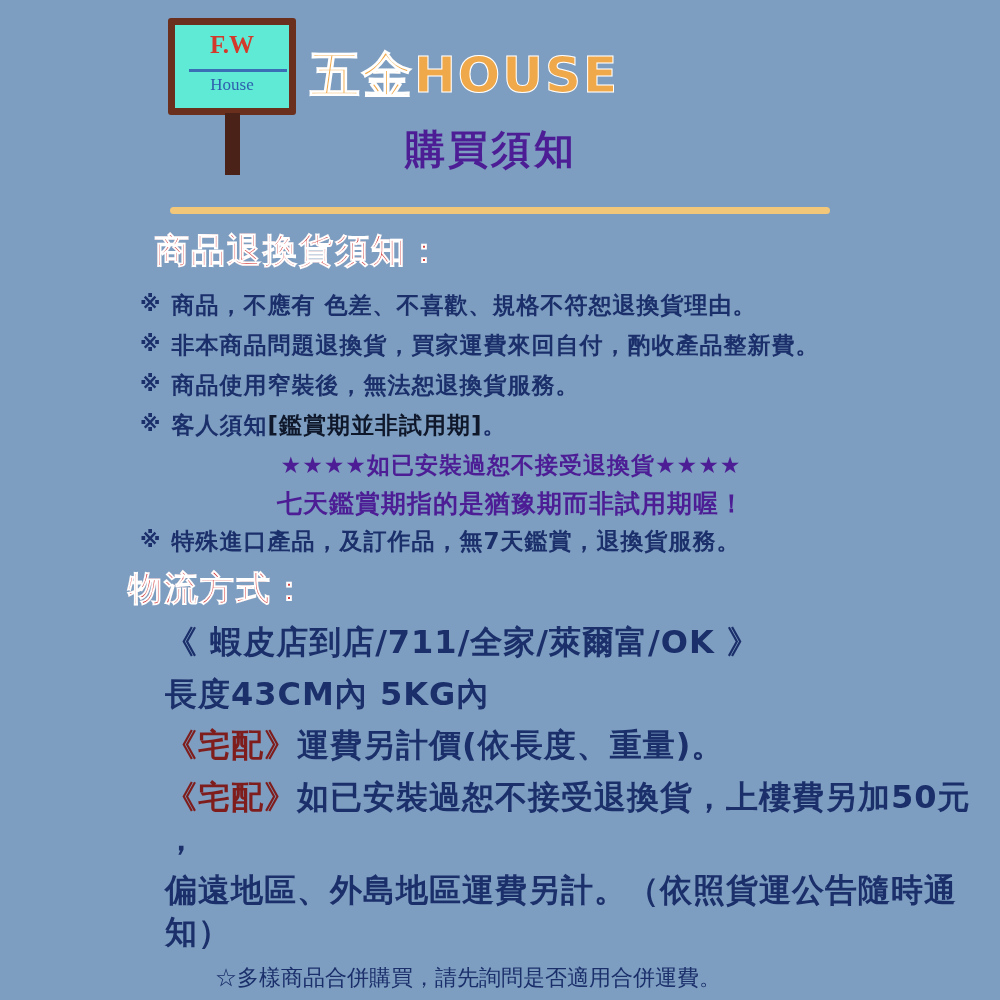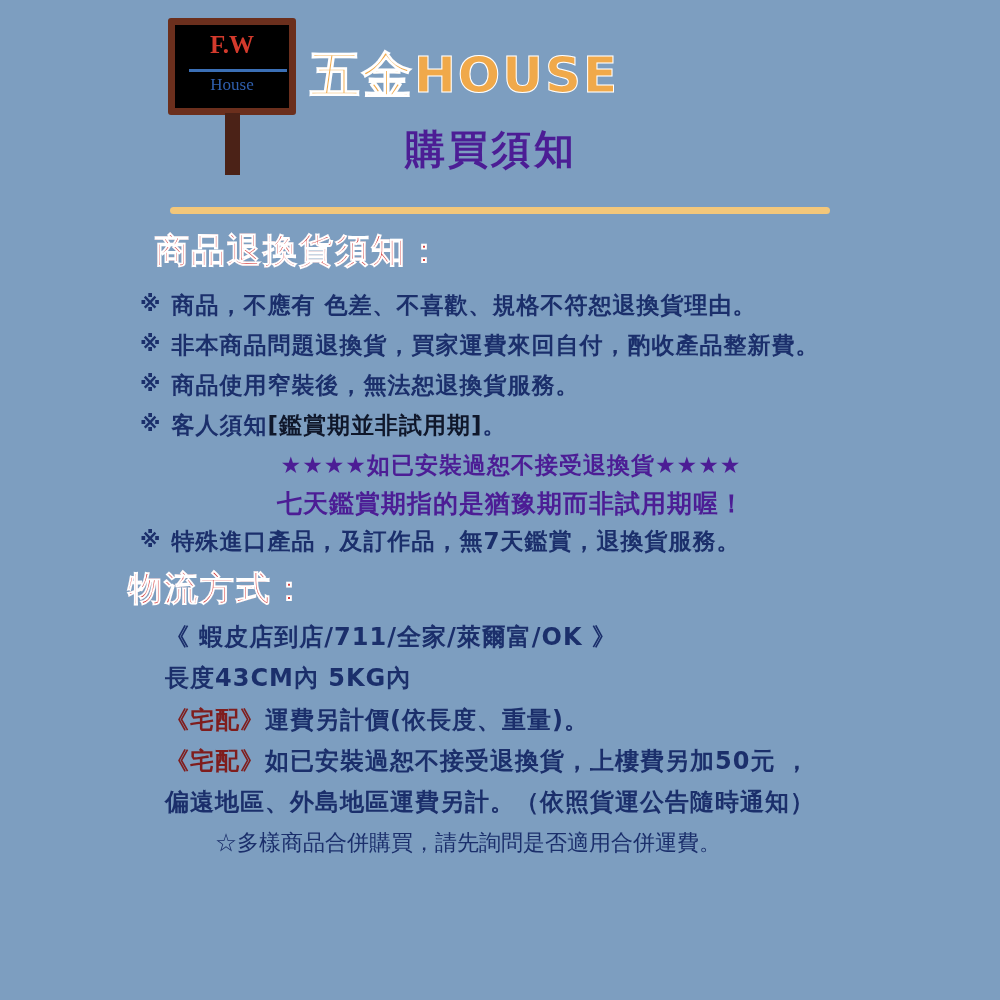--- a/index.html
+++ b/index.html
@@ -33,21 +33,21 @@
     top: 10px;
     width: 140px;
     height: 175px;
   }
   .logo-board {
     position: absolute;
     left: 0;
     top: 8px;
     width: 128px;
     height: 97px;
-    background: #000000;
+    background: #5eead4;
     border: 7px solid #6b2f1d;
     border-radius: 3px;
     box-sizing: border-box;
   }
   .logo-fw {
     position: absolute;
     left: 0;
     top: 6px;
     width: 100%;
     text-align: center;
@@ -171,21 +171,21 @@
     font-family: "DejaVu Sans", sans-serif;
     margin: 6px 0 6px 22px;
   }
   .center-line.serif {
     font-family: "Liberation Serif", serif;
     font-weight: bold;
     font-size: 25px;
   }
   .ship-line {
     margin-left: 165px;
-    font-size: 24px;
+    font-size: 32px;
     font-weight: bold;
     color: #1b2f6b;
     font-family: "DejaVu Sans", sans-serif;
     letter-spacing: 1px;
     margin-bottom: 10px;
     line-height: 1.3;
   }
   .hl-red {
     color: #7f1d1d;
   }

